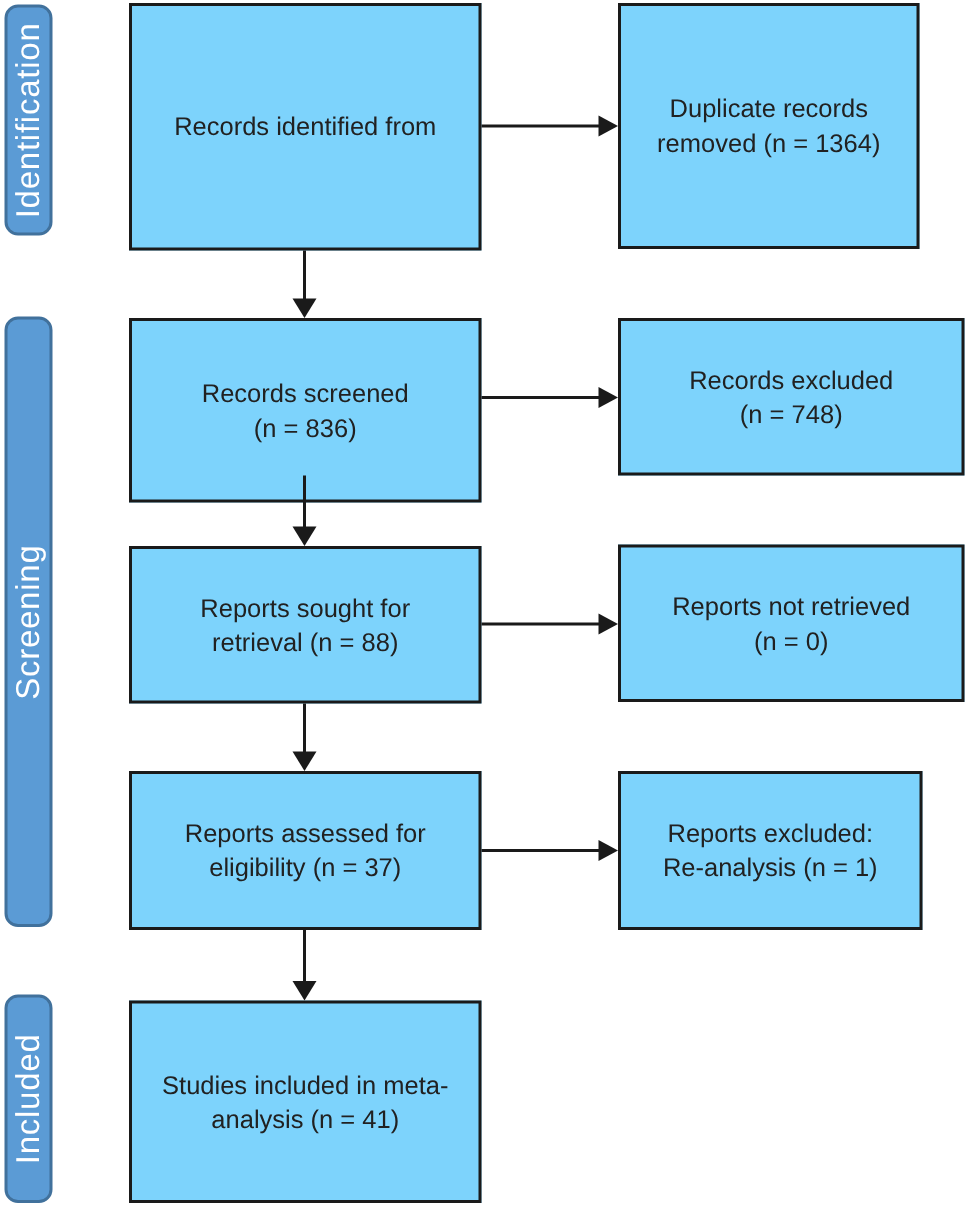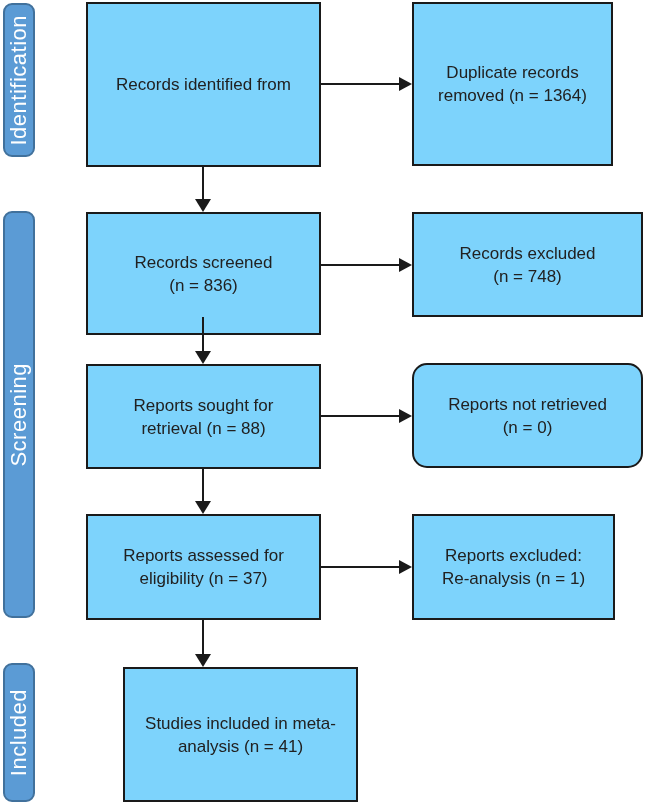--- a/index.html
+++ b/index.html
@@ -118,34 +118,34 @@
     <div class="line">(n = 836)</div>
   </div>
   <div class="box" style="left:86px; top:364px; width:235px; height:105px;">
     <div class="line">Reports sought for</div>
     <div class="line">retrieval (n = 88)</div>
   </div>
   <div class="box" style="left:86px; top:514px; width:235px; height:106px;">
     <div class="line">Reports assessed for</div>
     <div class="line">eligibility (n = 37)</div>
   </div>
-  <div class="box" style="left:86px; top:667px; width:235px; height:135px;margin-left:37px;">
+  <div class="box" style="left:86px; top:667px; width:235px; height:135px;">
     <div class="line">Studies included in meta-</div>
     <div class="line">analysis (n = 41)</div>
   </div>
 
   <div class="box" style="left:412px; top:2px; width:201px; height:164px;">
     <div class="line">Duplicate records</div>
     <div class="line">removed (n = 1364)</div>
   </div>
   <div class="box" style="left:412px; top:212px; width:231px; height:105px;text-align:center;">
     <div class="line">Records excluded</div>
     <div class="line">(n = 748)</div>
   </div>
-  <div class="box" style="left:412px; top:363px; width:231px; height:105px;border-radius:15px;">
+  <div class="box" style="left:412px; top:363px; width:231px; height:105px;">
     <div class="line">Reports not retrieved</div>
     <div class="line">(n = 0)</div>
   </div>
   <div class="box" style="left:412px; top:514px; width:203px; height:106px;">
     <div class="line">Reports excluded:</div>
     <div class="line">Re-analysis (n = 1)</div>
   </div>
 
   <div class="arrow-h" style="left:321px; top:77px; width:91px;">
     <span class="shaft"></span>

